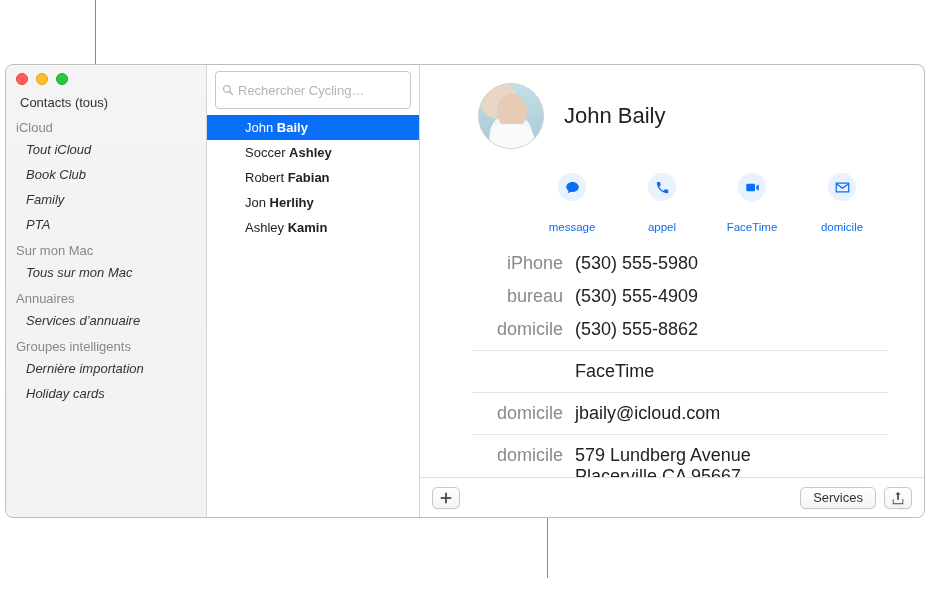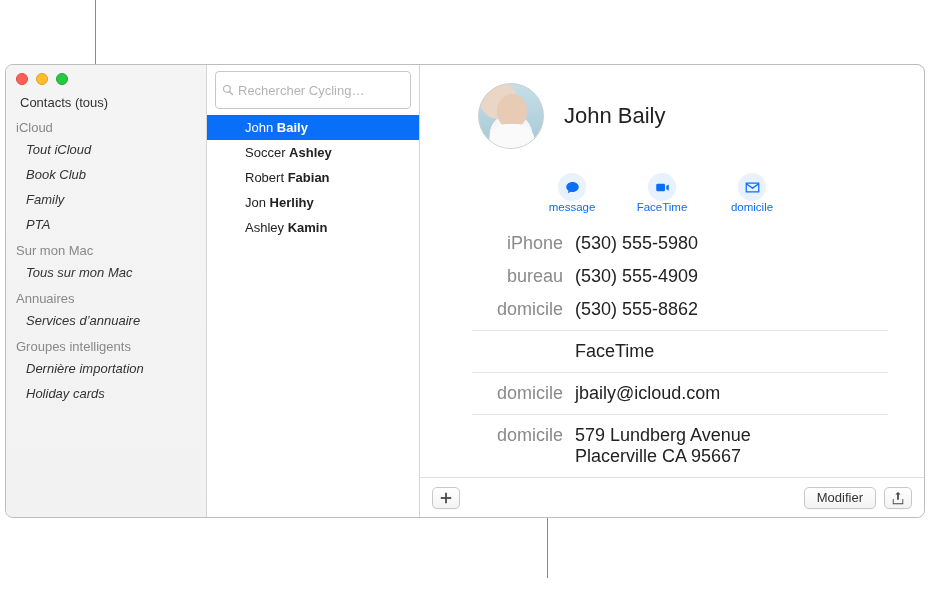--- a/index.html
+++ b/index.html
@@ -109,21 +109,21 @@
     content:""; position:absolute; left:10px; top:40px; width:46px; height:34px;
     background:#fafafa; border-radius:18px 18px 0 0;
   }
   .name { font-size:22px; color:#222; }
   .actions {
     display:flex; justify-content:flex-start; gap:36px;
     padding:24px 0 14px 125px;
     font-size:11.5px;
   }
   .action {
-    display:flex; flex-direction:column; align-items:center; gap:0;
+    display:flex; flex-direction:column; align-items:center; gap:20px;
     color:#0a6ff8; cursor:pointer;
     min-width:54px;
   }
   .action .badge {
     width:28px; height:28px; border-radius:50%;
     background:#e8f1fe;
     display:flex; align-items:center; justify-content:center;
   }
   .action svg { width:15px; height:15px; fill:#0a6ff8; }
   .rows { padding:0 18px 0 0; }
@@ -231,20 +231,28 @@
         <div class="badge">
             <svg viewBox="0 0 24 24">
               <path d="M12 3C6.5 3 2 6.6 2 11c0 2.4 1.3 4.5 3.4 5.9L5 21l4.2-2.3c.9.2 1.8.3 2.8.3 5.5 0 10-3.6 10-8S17.5 3 12 3z"></path>
             </svg>
           </div>
         <span>message</span>
       </div>
       <div class="action">
         <div class="badge">
             <svg viewBox="0 0 24 24">
+              <path d="M6.6 10.8c1.4 2.8 3.8 5.2 6.6 6.6l2.2-2.2c.3-.3.7-.4 1.1-.3 1.2.4 2.4.6 3.7.6.6 0 1 .4 1 1V20c0 .6-.4 1-1 1C10.6 21 3 13.4 3 4c0-.6.4-1 1-1h3.5c.6 0 1 .4 1 1 0 1.3.2 2.5.6 3.7.1.4 0 .8-.3 1.1l-2.2 2z"></path>
+            </svg>
+          </div>
+        <span>appel</span>
+      </div>
+      <div class="action">
+        <div class="badge">
+            <svg viewBox="0 0 24 24">
               <path d="M4 6h10a2 2 0 012 2v8a2 2 0 01-2 2H4a2 2 0 01-2-2V8a2 2 0 012-2zm14 3.5l4-2.5v10l-4-2.5v-5z"></path>
             </svg>
           </div>
         <span>FaceTime</span>
       </div>
       <div class="action">
         <div class="badge">
             <svg viewBox="0 0 24 24">
               <path d="M2 5h20v14H2z" fill="none" stroke="#0a6ff8" stroke-width="2"></path>
               <path d="M2 6l10 7L22 6" fill="none" stroke="#0a6ff8" stroke-width="2"></path>
@@ -288,21 +296,21 @@
     </div>
 
     <div class="bottom-bar">
       <div class="btn square" title="+">
         <svg viewBox="0 0 16 16">
             <path d="M7 2h2v12H7z"></path>
             <path d="M2 7h12v2H2z"></path>
           </svg>
       </div>
       <div class="right-bb">
-        <div class="btn">Modifier</div>
+        <div class="btn">Services</div>
         <div class="btn square" title="Partager">
           <svg viewBox="0 0 16 16">
               <path d="M8 1l3 3h-2v6H7V4H5l3-3zM3 9v5h10V9h1v6H2V9h1z"></path>
             </svg>
         </div>
       </div>
     </div>
   </div>
 
 </div>

